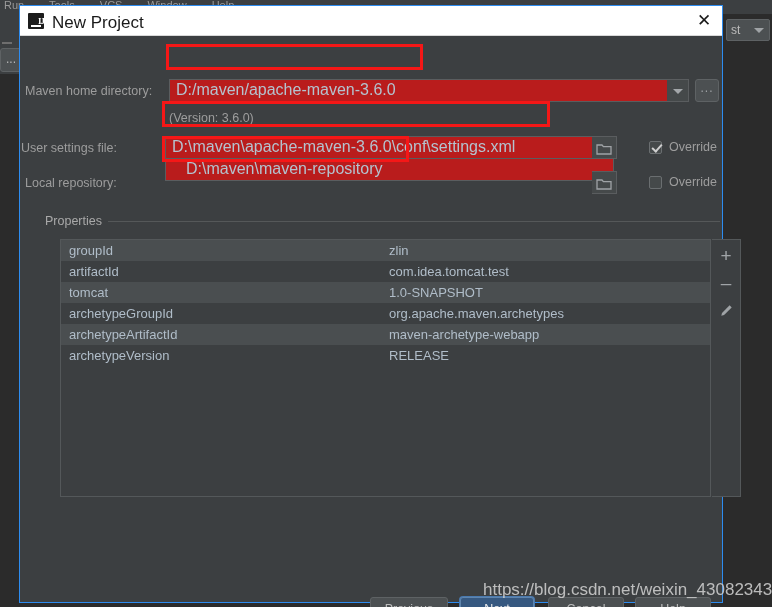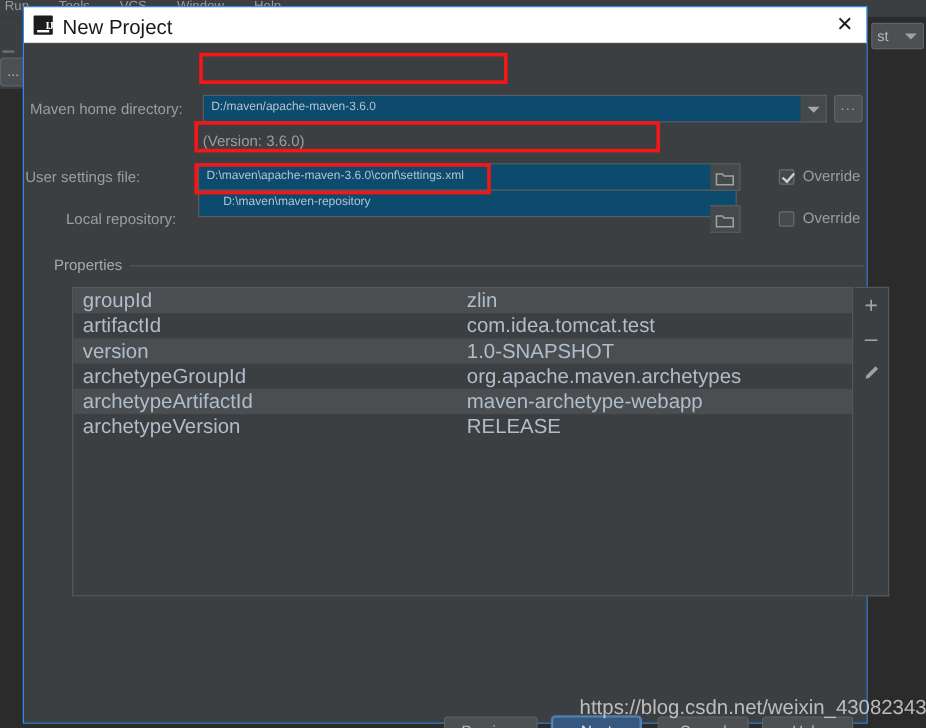--- a/index.html
+++ b/index.html
@@ -139,24 +139,24 @@
 
   .flabel {
     position: absolute;
     color: #9d9d9d;
     font-size: 12.5px;
     white-space: nowrap;
   }
 
   .textfield {
     position: absolute;
-    background: #0c4a6e;
+    background: #b91c1c;
     border: 1px solid #5a5d5f;
     color: #b4c3cf;
-    font-size: 10px;
+    font-size: 16px;
     line-height: 20px;
     padding-left: 6px;
     height: 23px;
     white-space: nowrap;
     overflow: hidden;
   }
 
   .combo-arrow-btn {
     position: absolute;
     width: 22px; height: 23px;
@@ -242,21 +242,21 @@
     left: 40px; top: 203px;
     width: 651px; height: 258px;
     border: 1px solid #54585a;
     background: #3c3f41;
     overflow: hidden;
   }
   .trow {
     position: relative;
     height: 21px;
     line-height: 21px;
-    font-size: 17px;
+    font-size: 13px;
     color: #b0bdc9;
     white-space: nowrap;
   }
   .trow.alt { background: #4a4e50; }
   .trow .k { position: absolute; left: 8px; }
   .trow .v { position: absolute; left: 328px; }
 
   .side-toolbar {
     position: absolute;
     left: 692px; top: 203px;
@@ -363,21 +363,21 @@
       <div class="folder-btn" style="left:572px; top:100px;">
         <svg width="16" height="13" viewBox="0 0 16 13">
           <path d="M1 3h5l1.4 1.6H15V12H1z" fill="none" stroke="#9fa3a6" stroke-width="1.3"></path>
         </svg>
       </div>
       <div class="ovr" style="left:629px; top:104px;">
         <span class="box checked"></span>
         <span class="lbl">Override</span>
       </div>
 
-      <div class="flabel" style="left:5px; top:140px;margin-left:30px;">Local repository:</div>
+      <div class="flabel" style="left:5px; top:140px;">Local repository:</div>
       <div class="textfield" style="left:145px; top:122px; width:449px;padding-left:20px;">D:\maven\maven-repository</div>
       <div class="folder-btn" style="left:572px; top:135px;">
         <svg width="16" height="13" viewBox="0 0 16 13">
           <path d="M1 3h5l1.4 1.6H15V12H1z" fill="none" stroke="#9fa3a6" stroke-width="1.3"></path>
         </svg>
       </div>
       <div class="ovr" style="left:629px; top:139px;">
         <span class="box"></span>
         <span class="lbl">Override</span>
       </div>
@@ -388,21 +388,21 @@
       <div class="table-frame">
         <div class="trow alt">
           <span class="k">groupId</span>
           <span class="v">zlin</span>
         </div>
         <div class="trow">
           <span class="k">artifactId</span>
           <span class="v">com.idea.tomcat.test</span>
         </div>
         <div class="trow alt">
-          <span class="k">version</span>
+          <span class="k">tomcat</span>
           <span class="v">1.0-SNAPSHOT</span>
         </div>
         <div class="trow">
           <span class="k">archetypeGroupId</span>
           <span class="v">org.apache.maven.archetypes</span>
         </div>
         <div class="trow alt">
           <span class="k">archetypeArtifactId</span>
           <span class="v">maven-archetype-webapp</span>
         </div>

